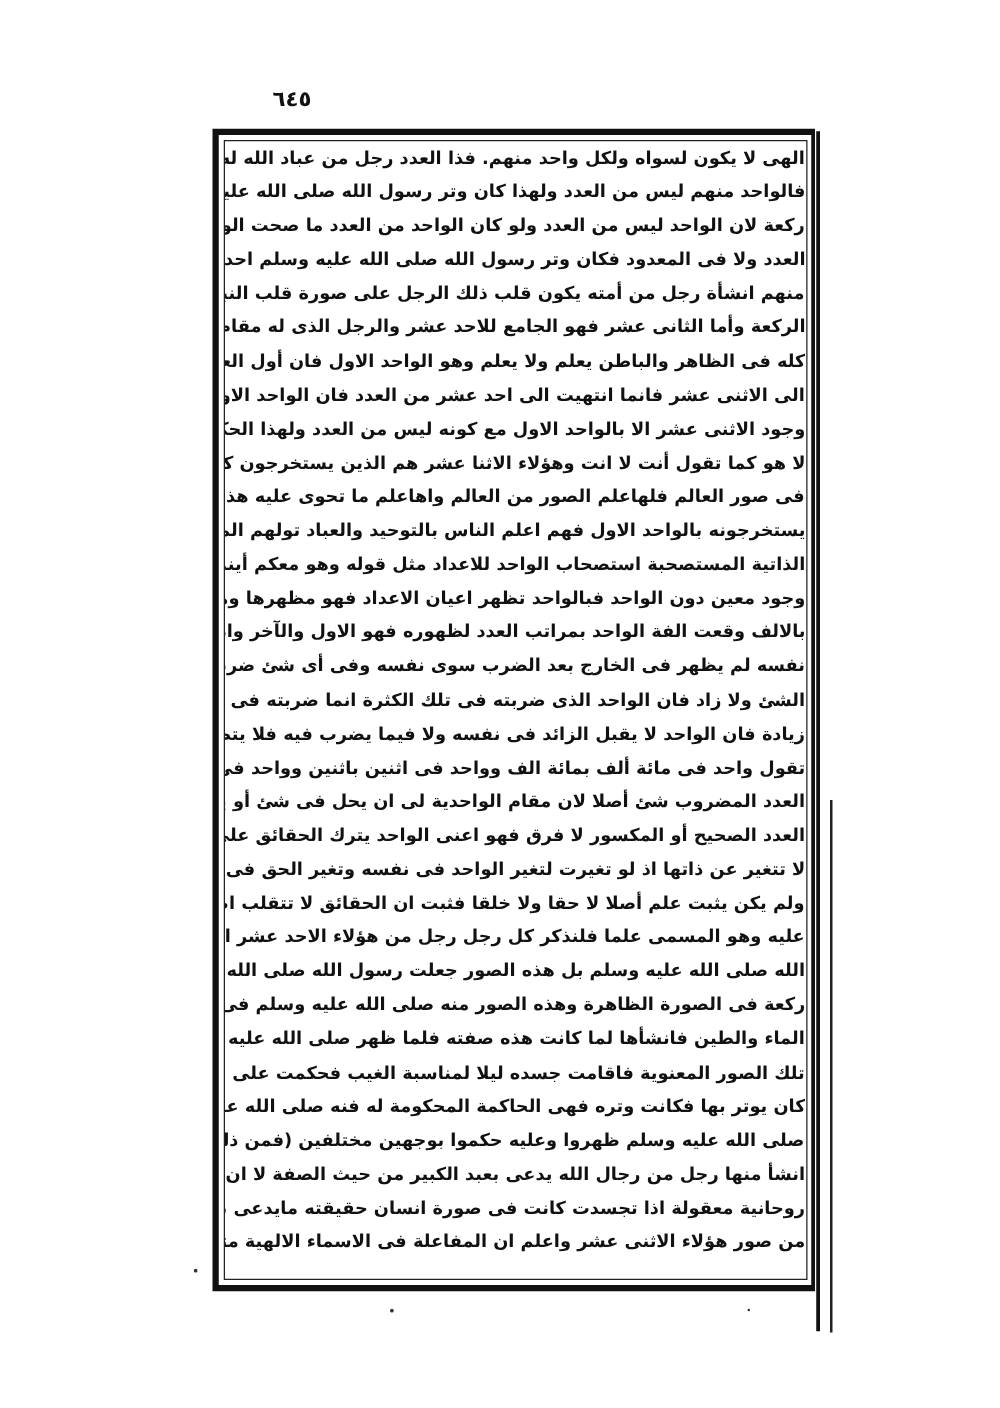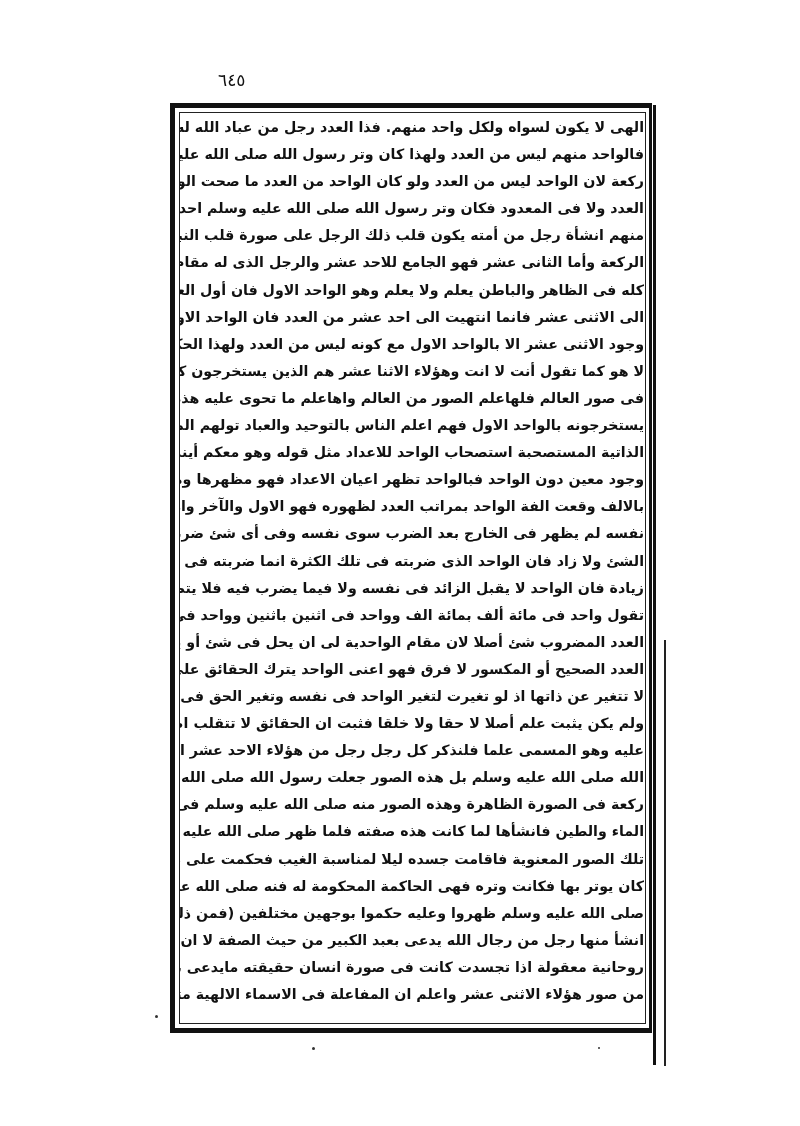--- a/index.html
+++ b/index.html
@@ -13,21 +13,21 @@
       position: relative;
       overflow: hidden;
       font-family: "DejaVu Sans", sans-serif;
       color: #111111;
     }
     .page-number {
       position: absolute;
       top: 70px;
       left: 218px;
       font-size: 17px;
-      font-weight: normal;
+      font-weight: bold;
       direction: rtl;
       font-family: "DejaVu Sans", sans-serif;
     }
     .frame-outer {
       position: absolute;
       left: 170px;
       top: 103px;
       width: 482px;
       height: 930px;
       border-top: 5px solid #111;

